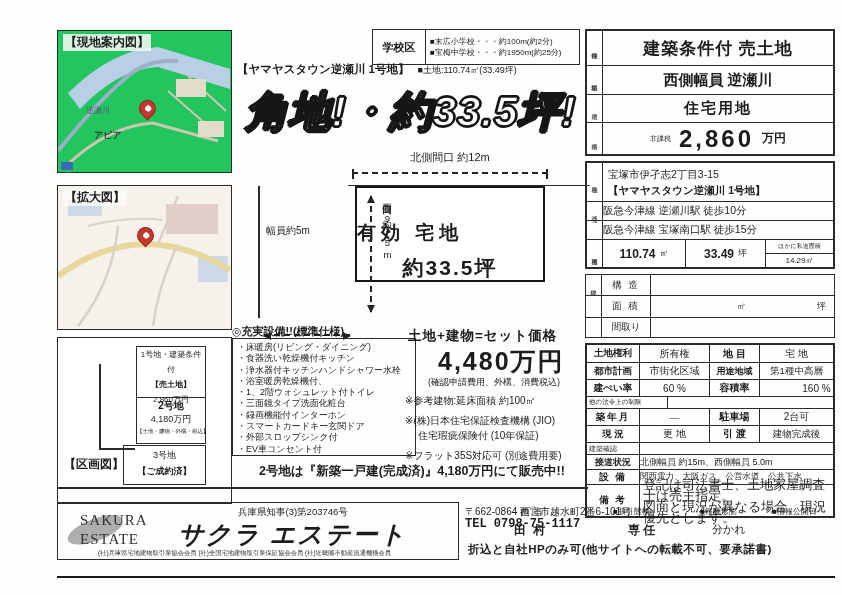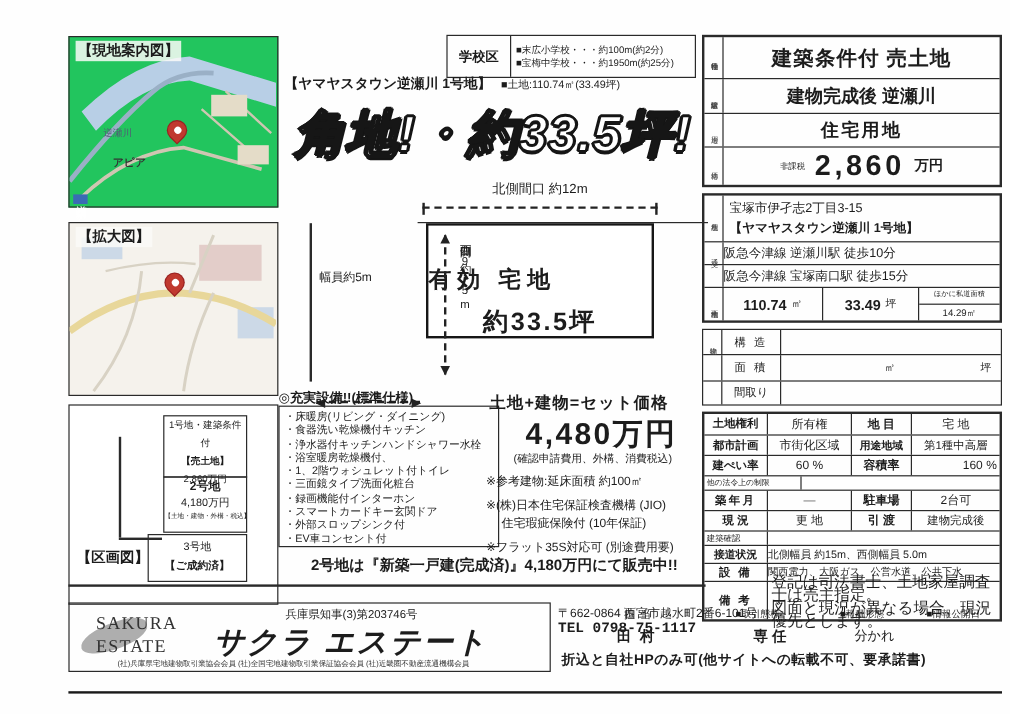--- a/index.html
+++ b/index.html
@@ -168,21 +168,21 @@
 
   <div class="abs spec">
 
     <div class="bx" style="border-width:2px;">
       <div class="srow" style="height:34px;">
         <div class="lblv">物件種目</div>
         <div class="scell b" style="flex:1;justify-content:center;font-size:17px;letter-spacing:1px;">建築条件付  売土地</div>
       </div>
       <div class="srow sline" style="height:29px;">
         <div class="lblv">沿線駅名</div>
-        <div class="scell b" style="flex:1;justify-content:center;font-size:15px;">建物完成後  逆瀬川</div>
+        <div class="scell b" style="flex:1;justify-content:center;font-size:15px;">西側幅員  逆瀬川</div>
       </div>
       <div class="srow sline" style="height:28px;">
         <div class="lblv">用途</div>
         <div class="scell b" style="flex:1;justify-content:center;font-size:15px;letter-spacing:2px;">住宅用地</div>
       </div>
       <div class="srow sline" style="height:32px;">
         <div class="lblv">価格</div>
         <div class="scell" style="flex:1;justify-content:center;gap:8px;">
           <span style="font-size:7px;">非課税</span>
           <span class="b" style="font-size:24px;letter-spacing:3px;">2,860</span>

